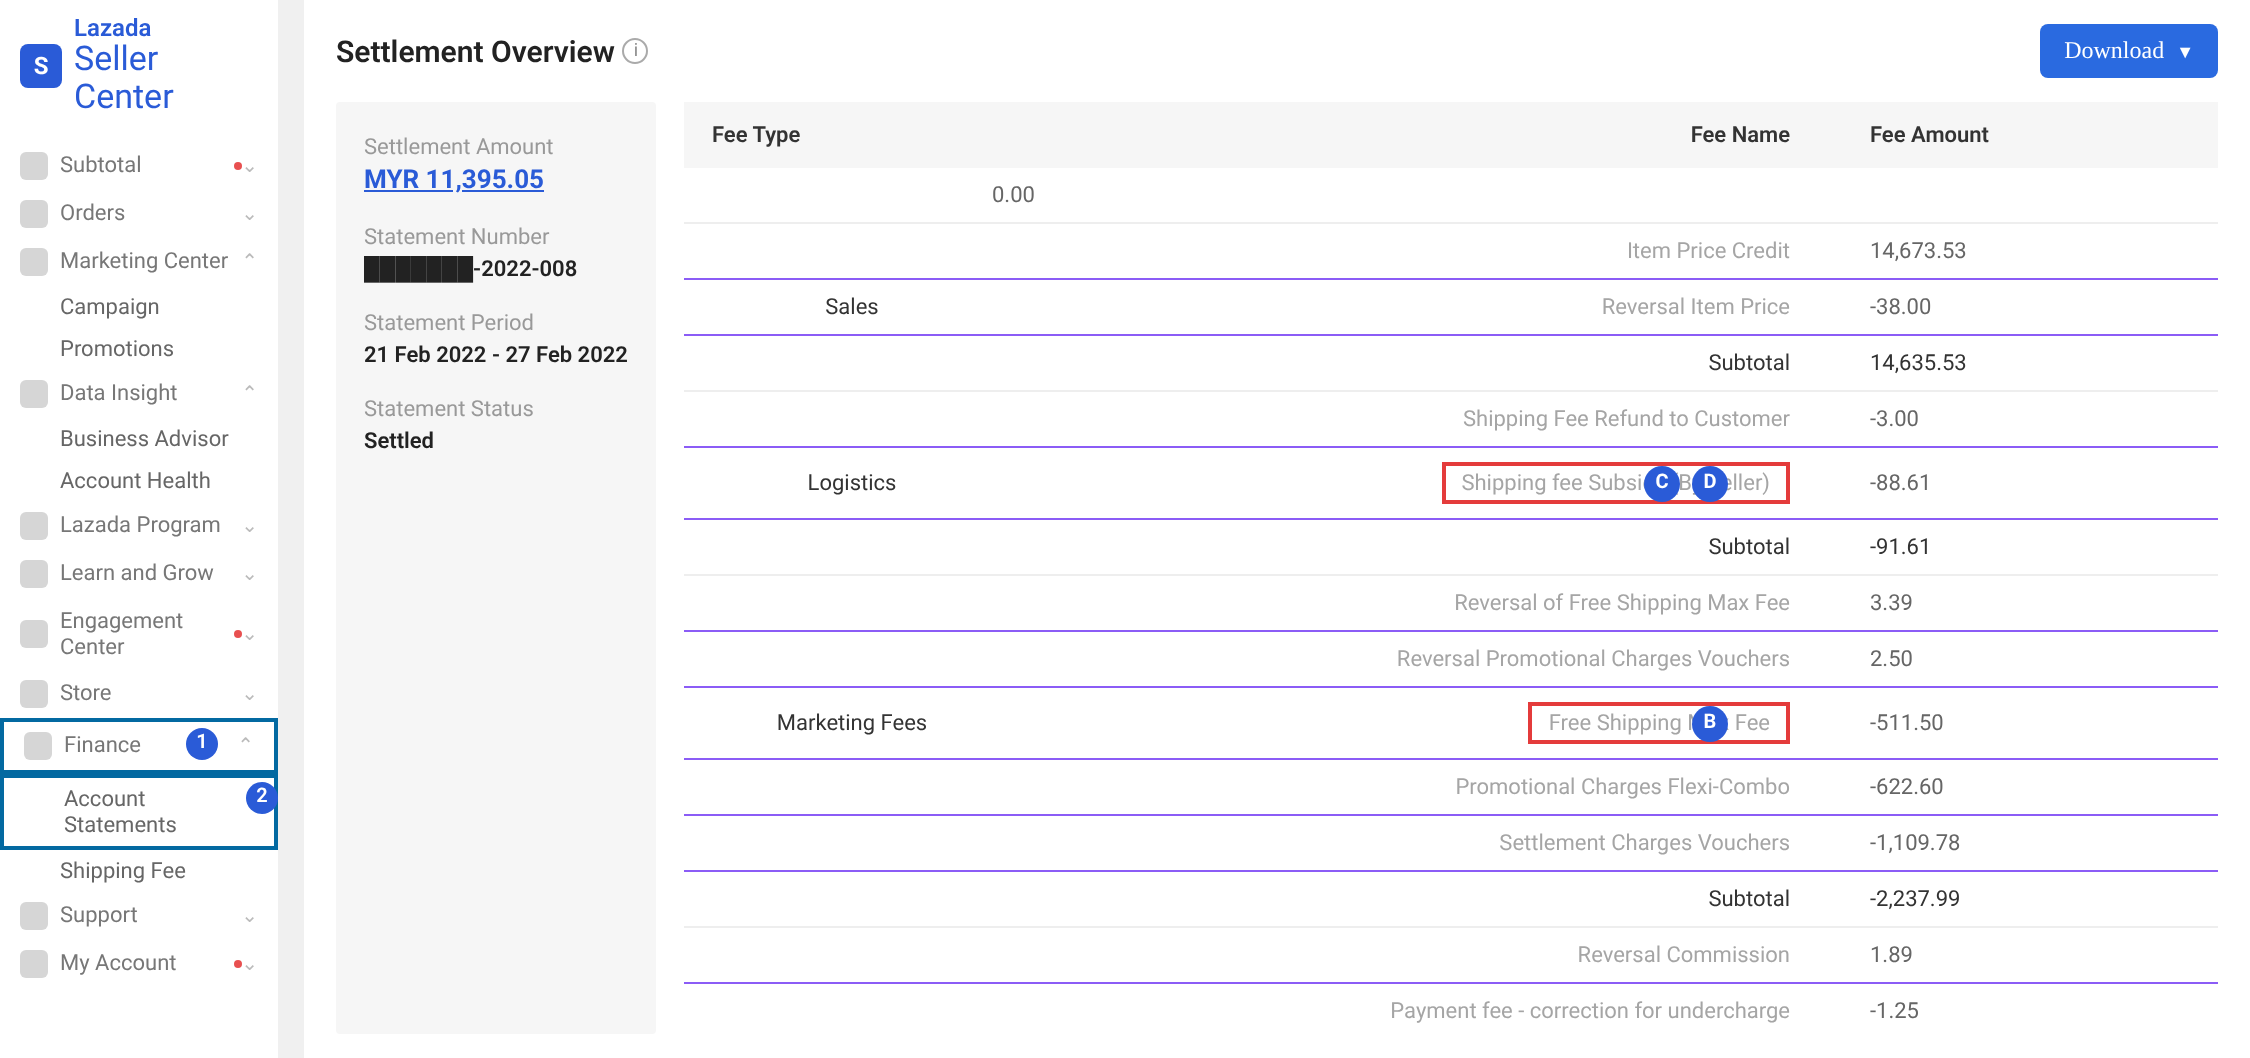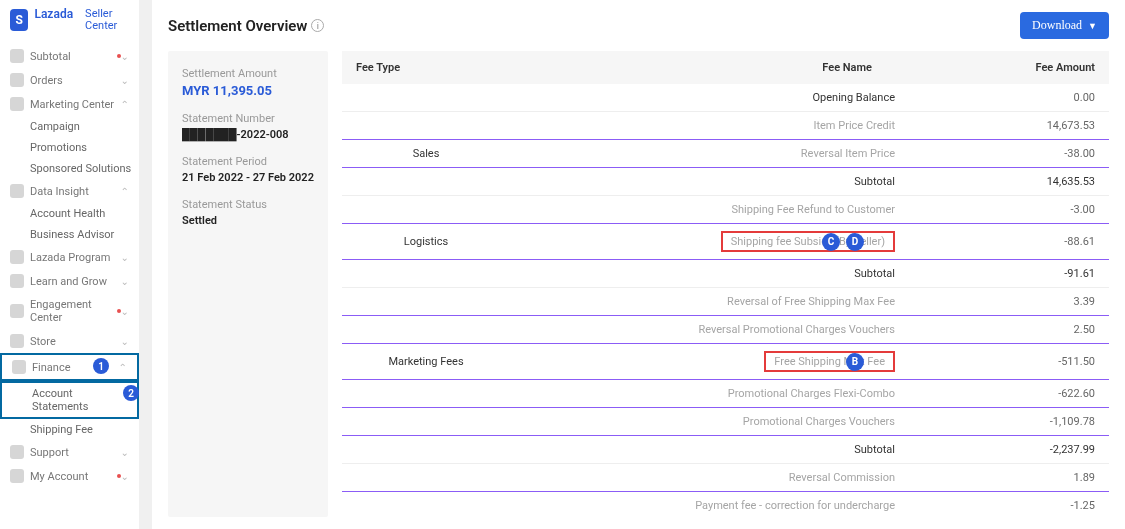--- a/index.html
+++ b/index.html
@@ -1,23 +1,23 @@
 <!DOCTYPE html>
 <html><head>
 <meta charset="utf-8">
 <style>
 * { margin: 0; padding: 0; box-sizing: border-box; }
 body { font-family: -apple-system, BlinkMacSystemFont, "Segoe UI", Roboto, sans-serif; font-size: 12px; color: #333; background: #fff; width: 1125px; height: 529px; overflow: hidden; }
 .wrap { display: flex; height: 100%; }
 .sidebar { width: 140px; background: #fff; border-right: 1px solid #f0f0f0; overflow-y: auto; }
 .logo-row { display: flex; align-items: center; padding: 8px 10px 12px; gap: 6px; }
 .logo-box { width: 22px; height: 22px; background: #2a5bd7; border-radius: 4px; display: flex; align-items: center; justify-content: center; color: #fff; font-size: 12px; font-weight: 700; }
-.logo-txt { display: flex; flex-direction: row; line-height: 1.1; }
+.logo-txt { display: flex; flex-direction: column; line-height: 1.1; }
 .logo-txt .l1 { color: #2a5bd7; font-size: 12px; font-weight: 600; }
-.logo-txt .l2 { color: #2a5bd7; font-size: 11px; margin-left: 12px; }
+.logo-txt .l2 { color: #2a5bd7; font-size: 17px; }
 .nav-item { display: flex; align-items: center; padding: 5px 10px; color: #888; cursor: pointer; position: relative; }
 .nav-item .ico { width: 14px; height: 14px; background: #d6d6d6; border-radius: 3px; margin-right: 6px; flex-shrink: 0; }
 .nav-item .lbl { flex: 1; font-size: 11px; color: #777; }
 .nav-item .dot { width: 4px; height: 4px; background: #e85050; border-radius: 50%; margin-left: 3px; }
 .nav-item .chev { margin-left: auto; font-size: 10px; color: #bbb; }
 .sub-item { padding: 4px 2px 4px 30px; font-size: 11px; color: #666; cursor: pointer; }
 .red-box { border: 2px solid #0369a1; }
 .badge-num { width: 16px; height: 16px; border-radius: 50%; background: #2a5bd7; color: #fff; font-size: 10px; display: flex; align-items: center; justify-content: center; font-weight: 600; position: absolute; }
 .badge-1 { right: 28px; top: 3px; }
 .badge-2 { right: -2px; top: 2px; }
@@ -27,28 +27,28 @@
 .main { flex: 1; display: flex; flex-direction: column; padding: 12px 16px; overflow: hidden; }
 .header-row { display: flex; align-items: center; margin-bottom: 12px; }
 .page-title { font-size: 15px; font-weight: 600; color: #222; }
 .info-ico { width: 13px; height: 13px; border: 1px solid #aaa; border-radius: 50%; display: inline-flex; align-items: center; justify-content: center; font-size: 9px; color: #888; margin-left: 4px; }
 .dl-btn { margin-left: auto; background: #2a6ae0; color: #fff; padding: 6px 12px; border-radius: 4px; display: flex; align-items: center; gap: 6px; font-size: 12px; cursor: pointer; font-family: Liberation Serif, serif; }
 .dl-btn .arr { font-size: 9px; }
 
 .content { display: flex; gap: 14px; flex: 1; overflow: hidden; }
 .summary-card { width: 160px; background: #f6f6f6; padding: 16px 14px; border-radius: 2px; }
 .summary-card .lbl { font-size: 11px; color: #999; margin-bottom: 3px; }
-.summary-card .amt { font-size: 13px; color: #2a5bd7; font-weight: 700; margin-bottom: 14px; }
+.summary-card .amt { font-size: 13px; color: #2a5bd7; font-weight: 700; margin-bottom: 14px; text-decoration: underline; }
 .summary-card .val { font-size: 11px; color: #222; font-weight: 600; margin-bottom: 14px; }
 
 .table-wrap { flex: 1; overflow-y: auto; }
-.tbl-head { display: flex; background: #f6f6f6; padding: 10px 14px; font-size: 11px; font-weight: 600; color: #333; gap: 23px; }
+.tbl-head { display: flex; background: #f6f6f6; padding: 10px 14px; font-size: 11px; font-weight: 600; color: #333; }
 .c-type { width: 140px; }
 .c-name { flex: 1; text-align: right; padding-right: 40px; }
-.c-amt { width: 160px; text-align: right; }
+.c-amt { width: 160px; text-align: left; }
 .tbl-row { display: flex; padding: 7px 14px; font-size: 11px; border-bottom: 1px solid #8b5cf6; align-items: center; position: relative; }
 .tbl-row.sep { border-bottom: 1px solid #eee; }
 .tbl-row .c-type { color: #333; text-align: center; }
 .tbl-row .c-name { color: #a5a5a5; }
 .tbl-row.sub .c-name { color: #333; }
 .tbl-row .c-amt { color: #666; }
 .tbl-row.sub .c-amt { color: #333; }
 .hl-name { display: inline-block; border: 2px solid #e43b3b; padding: 2px 8px; }
 .circle { width: 18px; height: 18px; border-radius: 50%; background: #2a5bd7; color: #fff; font-size: 10px; font-weight: 700; display: inline-flex; align-items: center; justify-content: center; margin-left: 6px; }
 .circles-wrap { position: absolute; right: 245px; display: flex; }
@@ -77,29 +77,28 @@
       <span class="lbl">Orders</span>
       <span class="chev">⌄</span>
     </div>
     <div class="nav-item">
       <span class="ico"></span>
       <span class="lbl">Marketing Center</span>
       <span class="chev">⌃</span>
     </div>
     <div class="sub-item">Campaign</div>
     <div class="sub-item">Promotions</div>
-    <div class="sub-item">Sponsored Solutions</div>
 
     <div class="nav-item">
       <span class="ico"></span>
       <span class="lbl">Data Insight</span>
       <span class="chev">⌃</span>
     </div>
+    <div class="sub-item">Business Advisor</div>
     <div class="sub-item">Account Health</div>
-    <div class="sub-item">Business Advisor</div>
 
     <div class="nav-item">
       <span class="ico"></span>
       <span class="lbl">Lazada Program</span>
       <span class="chev">⌄</span>
     </div>
     <div class="nav-item">
       <span class="ico"></span>
       <span class="lbl">Learn and Grow</span>
       <span class="chev">⌄</span>
@@ -167,21 +166,20 @@
 
       <div class="table-wrap">
         <div class="tbl-head">
           <div class="c-type">Fee Type</div>
           <div class="c-name">Fee Name</div>
           <div class="c-amt">Fee Amount</div>
         </div>
 
         <div class="tbl-row sep">
           <div class="c-type"></div>
-          <div class="c-name" style="color:#333;">Opening Balance</div>
           <div class="c-amt">0.00</div>
         </div>
 
         <div class="tbl-row">
           <div class="c-type"></div>
           <div class="c-name">Item Price Credit</div>
           <div class="c-amt">14,673.53</div>
         </div>
         <div class="tbl-row">
           <div class="c-type">Sales</div>
@@ -236,21 +234,21 @@
           </div>
           <div class="c-amt">-511.50</div>
         </div>
         <div class="tbl-row">
           <div class="c-type"></div>
           <div class="c-name">Promotional Charges Flexi-Combo</div>
           <div class="c-amt">-622.60</div>
         </div>
         <div class="tbl-row">
           <div class="c-type"></div>
-          <div class="c-name">Promotional Charges Vouchers</div>
+          <div class="c-name">Settlement Charges Vouchers</div>
           <div class="c-amt">-1,109.78</div>
         </div>
         <div class="tbl-row sub sep">
           <div class="c-type"></div>
           <div class="c-name">Subtotal</div>
           <div class="c-amt">-2,237.99</div>
         </div>
 
         <div class="tbl-row">
           <div class="c-type"></div>

